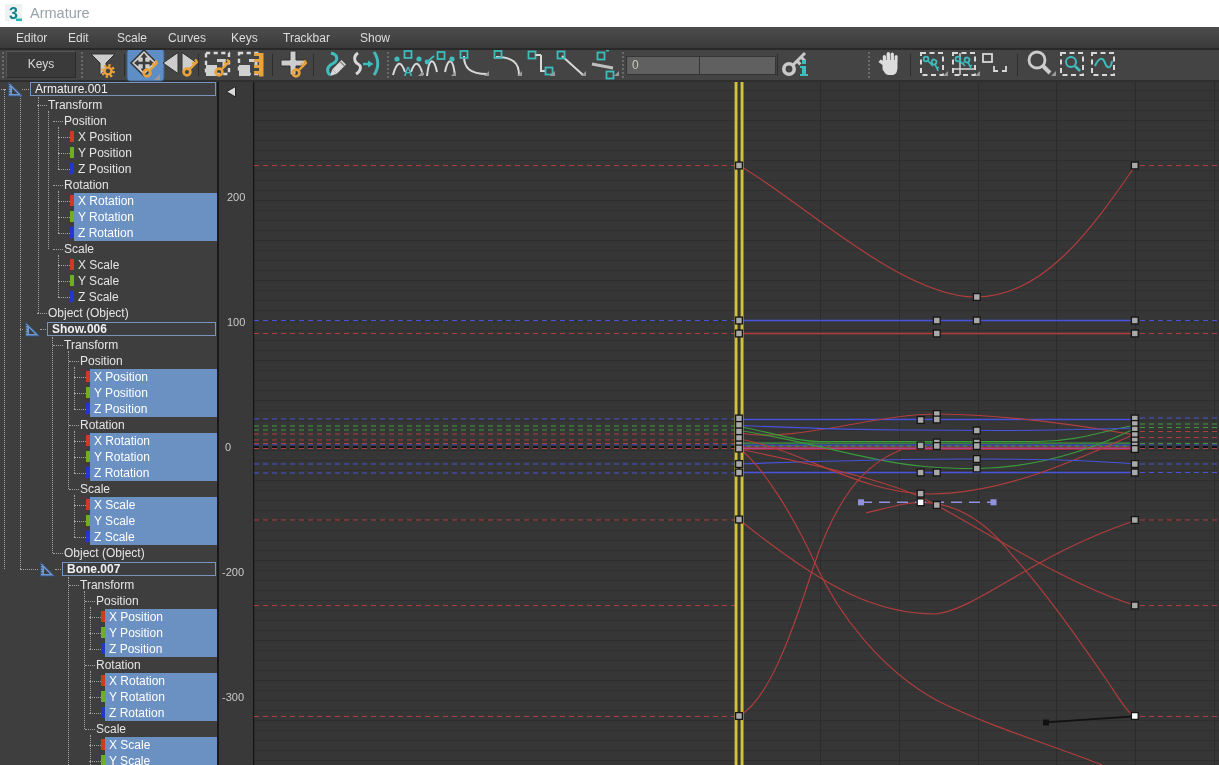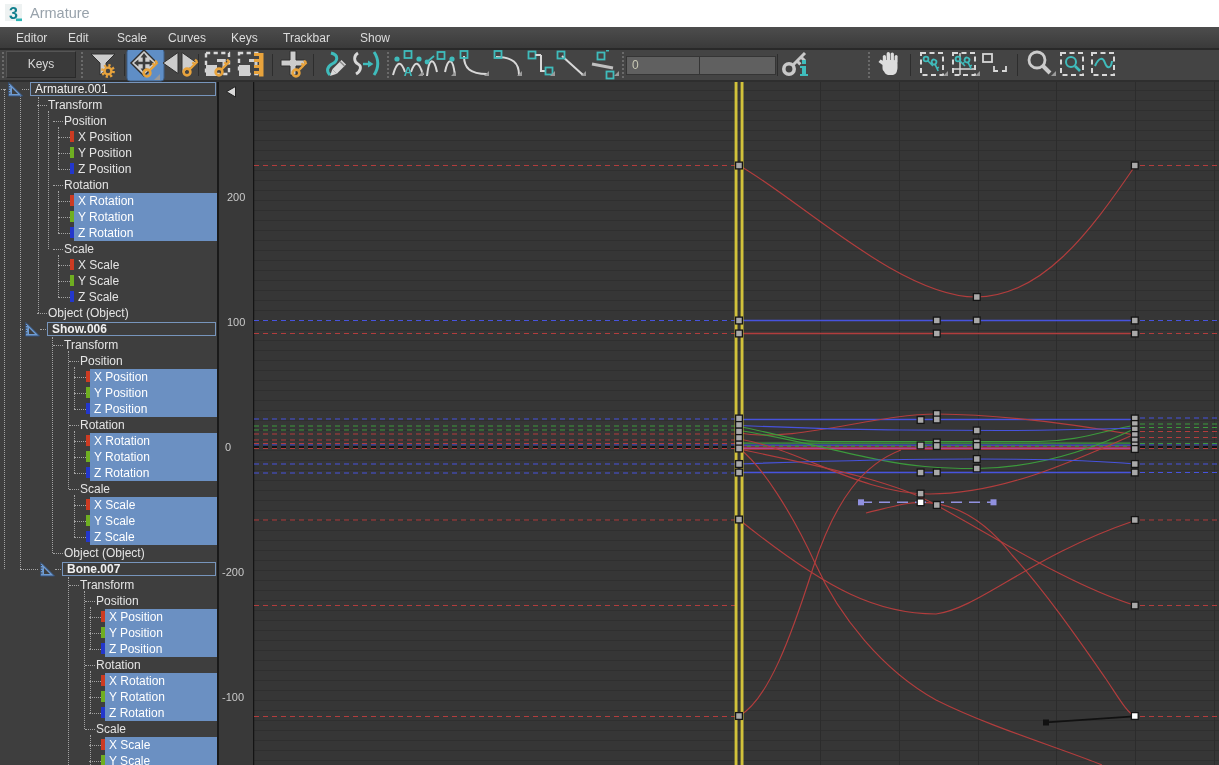--- a/index.html
+++ b/index.html
@@ -403,21 +403,21 @@
 </div>
 <div id="treediv" class="abs"></div>
 <div id="gutter" class="abs">
 <svg class="abs" style="left:6px;top:4px" width="12" height="12" viewBox="0 0 12 12">
         <path d="M10.5,0.5 V11 L1.5,5.7 Z" fill="#d9d9d9" stroke="#222" stroke-width="1"></path>
       </svg>
 <div class="vlab" style="top:110px;left:8px;">200</div>
 <div class="vlab" style="top:235px;left:8px;">100</div>
 <div class="vlab" style="top:360px;left:6px;">0</div>
 <div class="vlab" style="top:485px;left:3px;">-200</div>
-<div class="vlab" style="top:610px;left:3px;">-100</div>
+<div class="vlab" style="top:610px;left:3px;">-300</div>
 </div>
 <svg class="abs" id="graph" width="966" height="683" viewBox="253 82 966 683">
       <rect x="253" y="82" width="966" height="683" fill="#363636"></rect>
       <path d="M254,90.5 H1219 M254,100.5 H1219 M254,110.5 H1219 M254,120.5 H1219 M254,130.5 H1219 M254,140.5 H1219 M254,150.5 H1219 M254,160.5 H1219 M254,170.5 H1219 M254,180.5 H1219 M254,190.5 H1219 M254,200.5 H1219 M254,210.5 H1219 M254,220.5 H1219 M254,230.5 H1219 M254,240.5 H1219 M254,250.5 H1219 M254,260.5 H1219 M254,270.5 H1219 M254,280.5 H1219 M254,290.5 H1219 M254,300.5 H1219 M254,310.5 H1219 M254,320.5 H1219 M254,330.5 H1219 M254,340.5 H1219 M254,350.5 H1219 M254,360.5 H1219 M254,370.5 H1219 M254,380.5 H1219 M254,390.5 H1219 M254,400.5 H1219 M254,410.5 H1219 M254,420.5 H1219 M254,430.5 H1219 M254,440.5 H1219 M254,450.5 H1219 M254,460.5 H1219 M254,470.5 H1219 M254,480.5 H1219 M254,490.5 H1219 M254,500.5 H1219 M254,510.5 H1219 M254,520.5 H1219 M254,530.5 H1219 M254,540.5 H1219 M254,550.5 H1219 M254,560.5 H1219 M254,570.5 H1219 M254,580.5 H1219 M254,590.5 H1219 M254,600.5 H1219 M254,610.5 H1219 M254,620.5 H1219 M254,630.5 H1219 M254,640.5 H1219 M254,650.5 H1219 M254,660.5 H1219 M254,670.5 H1219 M254,680.5 H1219 M254,690.5 H1219 M254,700.5 H1219 M254,710.5 H1219 M254,720.5 H1219 M254,730.5 H1219 M254,740.5 H1219 M254,750.5 H1219 M254,760.5 H1219" stroke="#2f2f2f" stroke-width="1"></path>
       <path d="M820.5,82 V765 M899.5,82 V765 M978.5,82 V765 M1056.5,82 V765 M1135.5,82 V765 M1214.5,82 V765" stroke="#2c2c2c" stroke-width="1"></path>
       <path d="M253.5,82 V765" stroke="#141414" stroke-width="1.5"></path>
       <path d="M254,165.5 H735" stroke="#b23d3d" stroke-width="1.2" fill="none" stroke-dasharray="5 4"></path>
       <path d="M254,320.5 H735" stroke="#4753de" stroke-width="1.2" fill="none" stroke-dasharray="5 4"></path>
       <path d="M254,333.5 H735" stroke="#b23d3d" stroke-width="1.2" fill="none" stroke-dasharray="5 4"></path>
       <path d="M254,419 H735" stroke="#4753de" stroke-width="1.2" fill="none" stroke-dasharray="5 4"></path>

